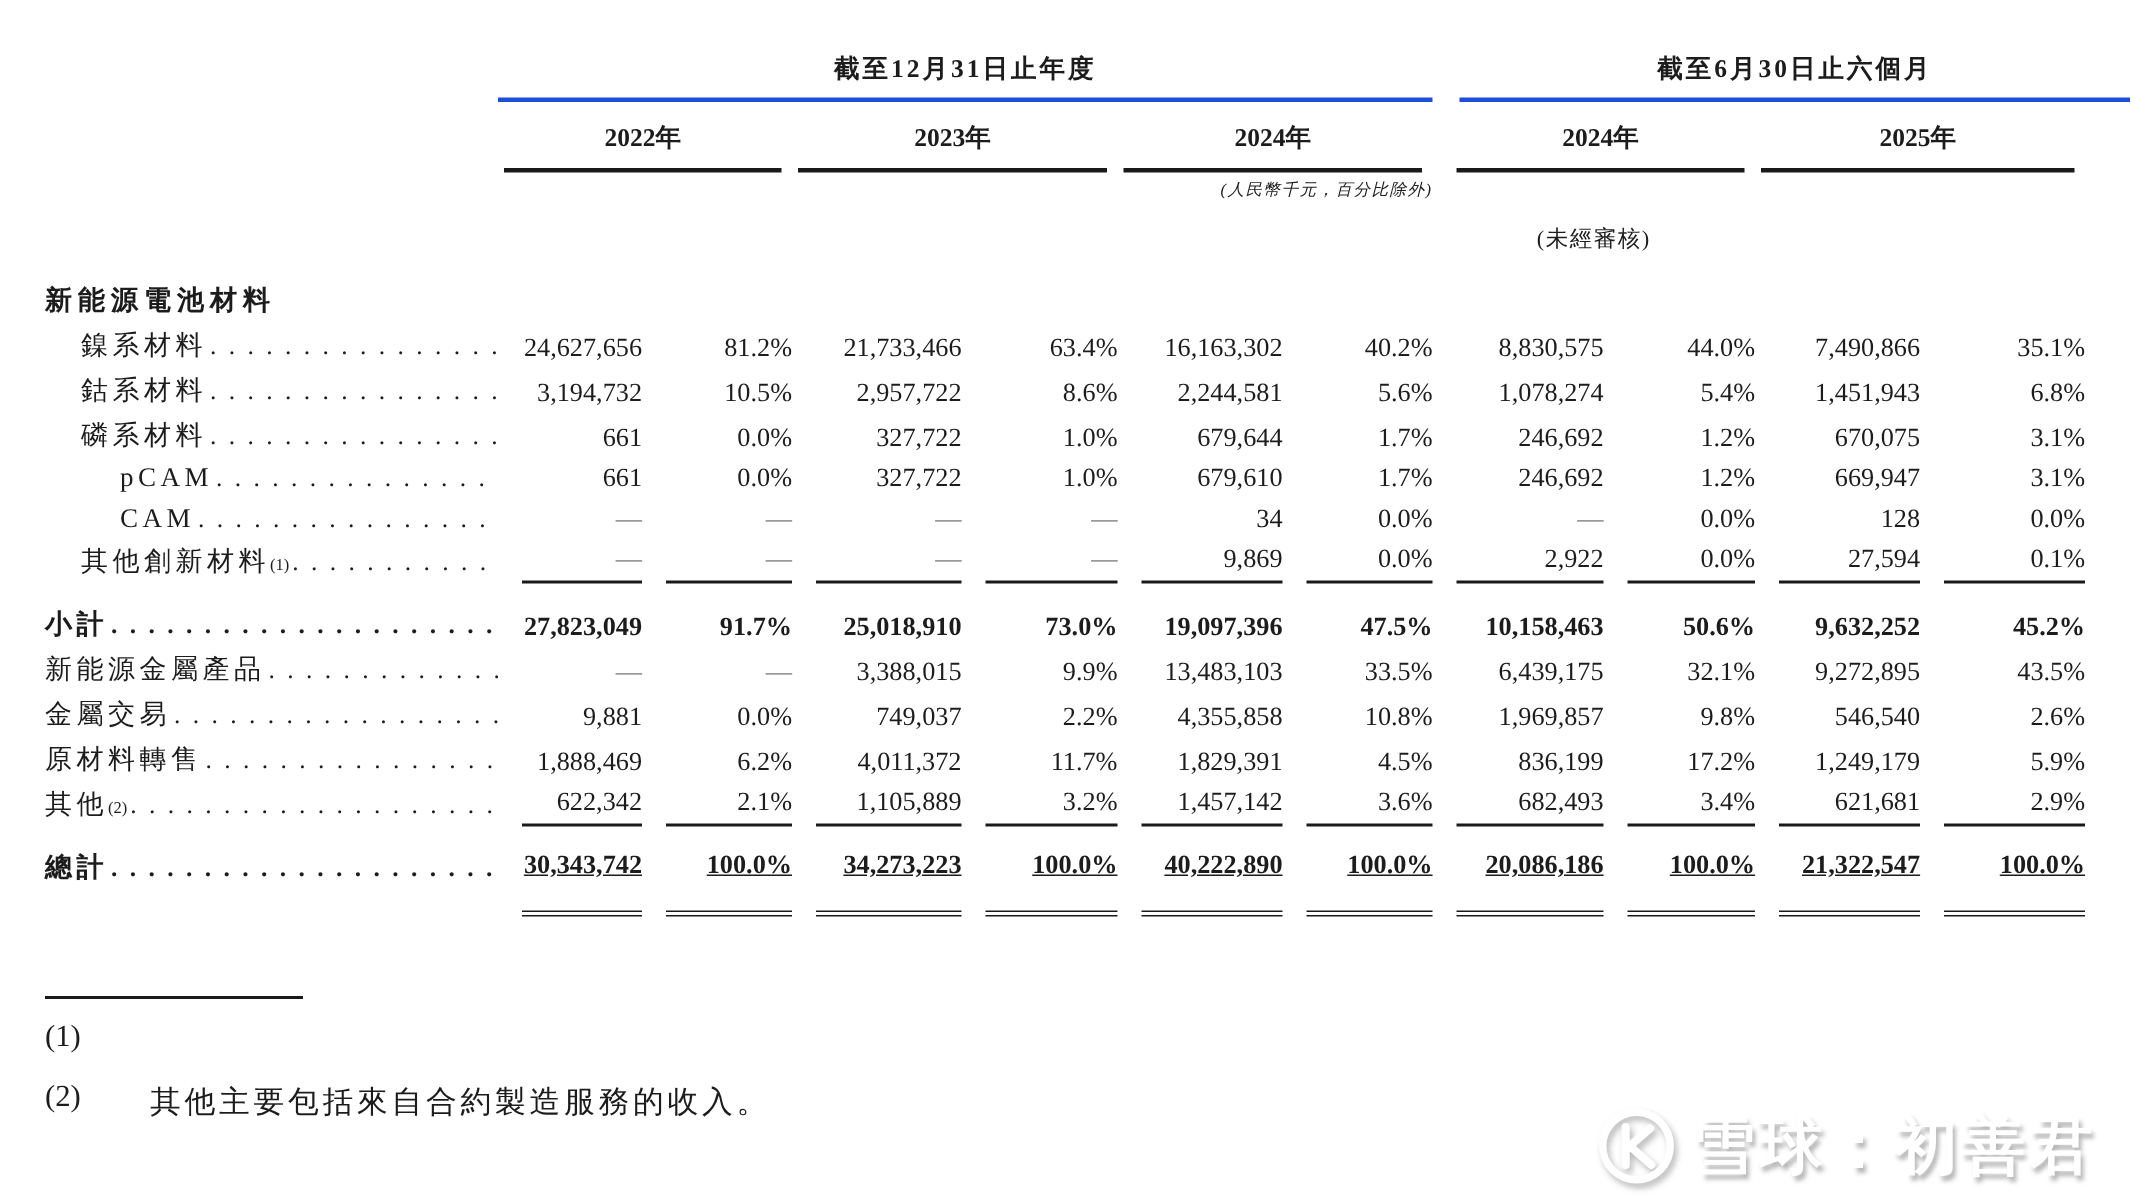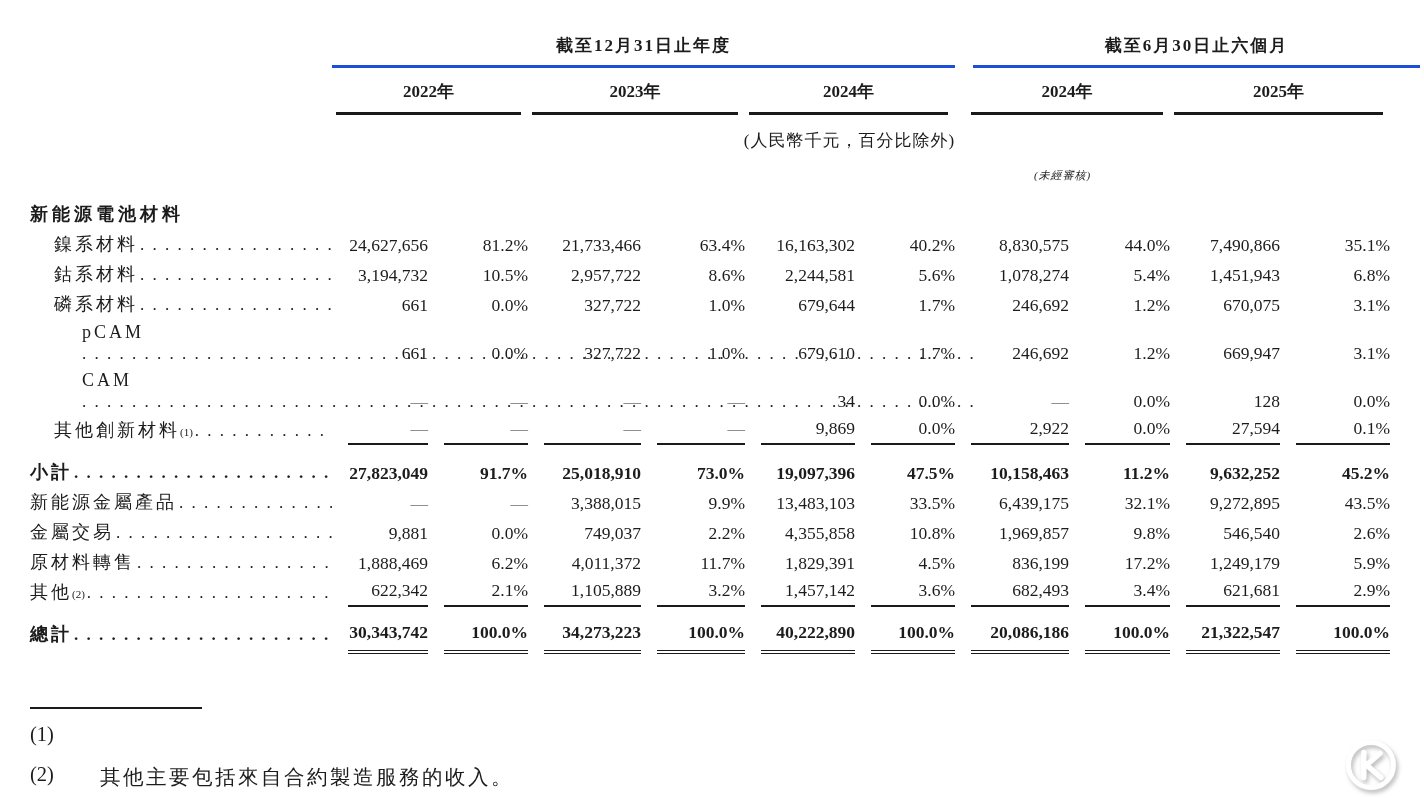--- a/index.html
+++ b/index.html
@@ -28,51 +28,51 @@
   }
   .grp.g2in{margin-left:18px;margin-right:-30px;}
   .yr{
     font-weight:bold;font-size:17px;
     padding:12px 0 9px;border-bottom:3px solid #1a1a1a;
     margin:0 7px 0 4px;
   }
   .yr.g4{margin-left:16px;}
   .unit-cell{text-align:right;}
   .unit-note{
-    display:inline-block;font-size:17px;
-    letter-spacing:1px;padding:14px 0 2px;
+    display:inline-block;font-style:italic;font-size:11px;
+    letter-spacing:1px;padding:4px 0 2px;
   }
   .unaudited{
-    font-style:italic;font-size:11px;text-align:center;
+    font-size:15px;text-align:center;
     letter-spacing:1px;padding:14px 0 10px;
   }
 
   
   tbody td{font-size:17.5px;padding:3px 0;}
   td.lbl{font-size:18px;vertical-align:baseline;}
   .lblflex{display:flex;align-items:baseline;letter-spacing:3px;}
   .lblflex.ind0{padding-left:0;}
   .lblflex.ind1{padding-left:24px;}
-  .lblflex.ind2{padding-left:50px;flex-direction:column;}
+  .lblflex.ind2{padding-left:50px;}
   .txt{white-space:nowrap;}
   .supref{font-size:11px;letter-spacing:0;line-height:1;}
   .dots{flex:1;overflow:hidden;white-space:nowrap;letter-spacing:0;margin-left:2px;}
   .dots::after{
     content:". . . . . . . . . . . . . . . . . . . . . . . . . . . . . . . . . . . . . . . . . . . . . . . . . . . . . . . . . . . . . . . . . . . . . . . .";
     font-size:17px;letter-spacing:2px;color:#1c1c1c;
   }
   td.num{text-align:right;}
   .cellin{display:block;margin-left:16px;}
   .cellin.dash{color:#7d7d7d;}
   tr.section td.lbl{font-weight:bold;}
   tr.section .lblflex{letter-spacing:4px;padding-top:6px;}
   tr.bold td{font-weight:bold;}
   tr.rule-below .cellin{border-bottom:2px solid #1a1a1a;padding-bottom:4px;}
   tr.pad-top td{padding-top:12px;}
-  tr.dbl .cellin{border-bottom:4px double #1a1a1a;padding-bottom:7px;}
+  tr.dbl .cellin{border-bottom:4px double #1a1a1a;padding-bottom:20px;text-decoration:underline;}
 
   
   .notes{margin:50px 0 0 30px;}
   .notes-rule{width:172px;border-top:2px solid #1a1a1a;margin-bottom:14px;}
   .notes-heading{font-style:italic;font-size:20px;letter-spacing:4px;margin-bottom:44px;}
   .note-item{display:flex;font-size:20.5px;letter-spacing:2.5px;margin-bottom:17px;}
   .note-num{width:70px;flex-shrink:0;letter-spacing:0;}
 
   
   .watermark{
@@ -439,21 +439,21 @@
           <td class="num v">
             <span class="cellin">19,097,396</span>
           </td>
           <td class="num p">
             <span class="cellin">47.5%</span>
           </td>
           <td class="num v">
             <span class="cellin">10,158,463</span>
           </td>
           <td class="num p">
-            <span class="cellin">11.2%</span>
+            <span class="cellin">50.6%</span>
           </td>
           <td class="num v">
             <span class="cellin">9,632,252</span>
           </td>
           <td class="num p">
             <span class="cellin">45.2%</span>
           </td>
         </tr>
         <tr class="">
           <td class="lbl">
@@ -659,13 +659,14 @@
     <span class="note-num">(2)</span>
     <span class="note-text">其他主要包括來自合約製造服務的收入。</span>
   </div>
 </div>
 
 <div class="watermark">
   <svg class="wm-logo" width="54" height="54" viewBox="0 0 60 60">
     <circle cx="30" cy="30" r="25" fill="none" stroke="#ffffff" stroke-width="5.5"></circle>
     <path d="M22 16 L22 44 M40 17 L25 30 L41 44" fill="none" stroke="#ffffff" stroke-width="6" stroke-linecap="round" stroke-linejoin="round"></path>
   </svg>
+  <span class="wm-text">雪球：初善君</span>
 </div>
 
 </body></html>

